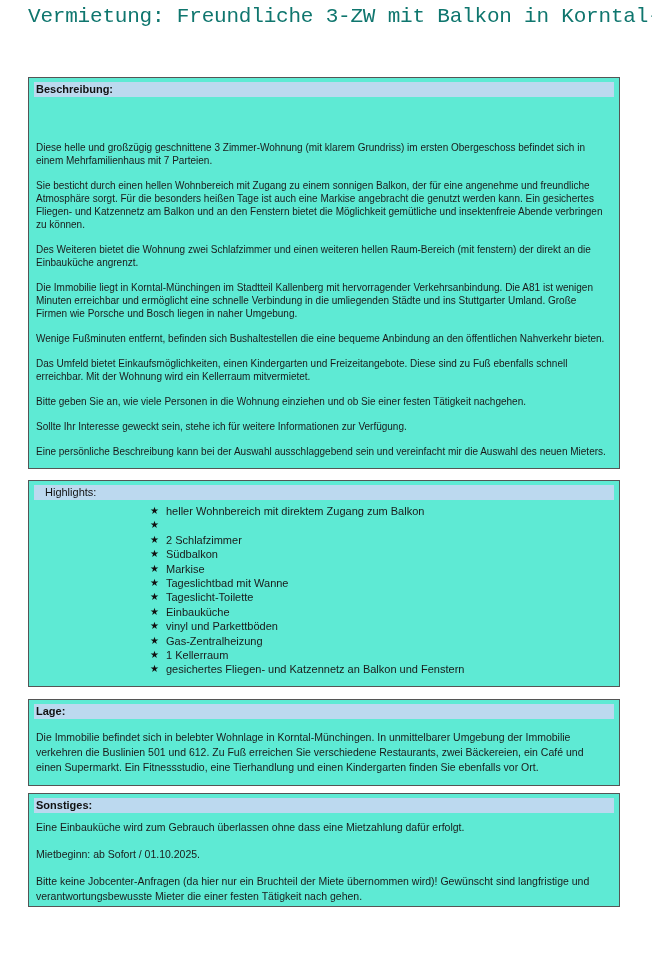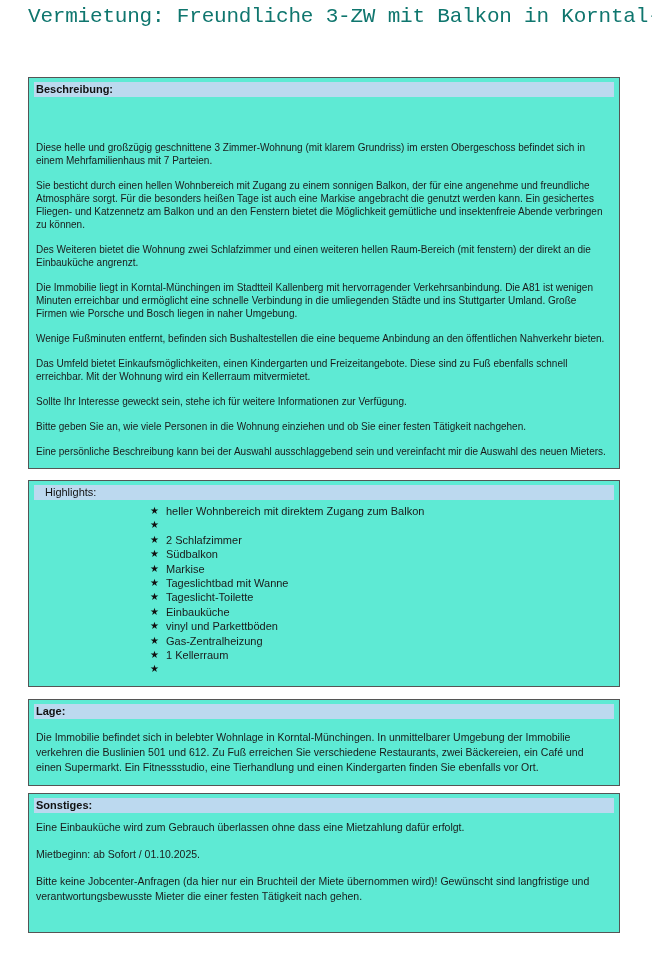--- a/index.html
+++ b/index.html
@@ -57,21 +57,21 @@
     .para:last-child {
       margin-bottom: 0;
     }
     .body-text {
       padding-top: 11px;
     }
     #sec-beschreibung { top: 77px; height: 392px; }
     #sec-beschreibung .body-text { padding-top: 44px; }
     #sec-highlights { top: 480px; height: 207px; }
     #sec-lage { top: 699px; height: 87px; }
-    #sec-sonstiges { top: 793px; height: 140px; }
+    #sec-sonstiges { top: 793px; height: 114px; }
 
     .hl-list {
       list-style: none;
       margin: 4px 0 0 0;
       padding: 0 0 0 116px;
     }
     .hl-item {
       font-size: 11px;
       line-height: 14.4px;
       display: flex;
@@ -95,22 +95,22 @@
 
 <div class="section" id="sec-beschreibung">
   <div class="section-header">Beschreibung:</div>
   <div class="body-text">
     <p class="para">Diese helle und großzügig geschnittene 3 Zimmer-Wohnung (mit klarem Grundriss) im ersten Obergeschoss befindet sich in einem Mehrfamilienhaus mit 7 Parteien.</p>
     <p class="para">Sie besticht durch einen hellen Wohnbereich mit Zugang zu einem sonnigen Balkon, der für eine angenehme und freundliche Atmosphäre sorgt. Für die besonders heißen Tage ist auch eine Markise angebracht die genutzt werden kann. Ein gesichertes Fliegen- und Katzennetz am Balkon und an den Fenstern bietet die Möglichkeit gemütliche und insektenfreie Abende verbringen zu können.</p>
     <p class="para">Des Weiteren bietet die Wohnung zwei Schlafzimmer und einen weiteren hellen Raum-Bereich (mit fenstern) der direkt an die Einbauküche angrenzt.</p>
     <p class="para">Die Immobilie liegt in Korntal-Münchingen im Stadtteil Kallenberg mit hervorragender Verkehrsanbindung. Die A81 ist wenigen Minuten erreichbar und ermöglicht eine schnelle Verbindung in die umliegenden Städte und ins Stuttgarter Umland. Große Firmen wie Porsche und Bosch liegen in naher Umgebung.</p>
     <p class="para">Wenige Fußminuten entfernt, befinden sich Bushaltestellen die eine bequeme Anbindung an den öffentlichen Nahverkehr bieten.</p>
     <p class="para">Das Umfeld bietet Einkaufsmöglichkeiten, einen Kindergarten und Freizeitangebote. Diese sind zu Fuß ebenfalls schnell erreichbar. Mit der Wohnung wird ein Kellerraum mitvermietet.</p>
+    <p class="para">Bitte geben Sie an, wie viele Personen in die Wohnung einziehen und ob Sie einer festen Tätigkeit nachgehen.</p>
     <p class="para">Sollte Ihr Interesse geweckt sein, stehe ich für weitere Informationen zur Verfügung.</p>
-    <p class="para">Bitte geben Sie an, wie viele Personen in die Wohnung einziehen und ob Sie einer festen Tätigkeit nachgehen.</p>
     <p class="para">Eine persönliche Beschreibung kann bei der Auswahl ausschlaggebend sein und vereinfacht mir die Auswahl des neuen Mieters.</p>
   </div>
 </div>
 
 <div class="section" id="sec-highlights">
   <div class="section-header normal">Highlights:</div>
   <ul class="hl-list">
     <li class="hl-item">
         <span class="star">★</span>
         <span>heller Wohnbereich mit direktem Zugang zum Balkon</span>
@@ -149,20 +149,21 @@
     <li class="hl-item">
         <span class="star">★</span>
         <span>Gas-Zentralheizung</span>
       </li>
     <li class="hl-item">
         <span class="star">★</span>
         <span>1 Kellerraum</span>
       </li>
     <li class="hl-item">
         <span class="star">★</span>
+        <span>gesichertes Fliegen- und Katzennetz an Balkon und Fenstern</span>
       </li>
   </ul>
 </div>
 
 <div class="section" id="sec-lage">
   <div class="section-header">Lage:</div>
   <div class="body-text">
     <p class="para">Die Immobilie befindet sich in belebter Wohnlage in Korntal-Münchingen. In unmittelbarer Umgebung der Immobilie verkehren die Buslinien 501 und 612. Zu Fuß erreichen Sie verschiedene Restaurants, zwei Bäckereien, ein Café und einen Supermarkt. Ein Fitnessstudio, eine Tierhandlung und einen Kindergarten finden Sie ebenfalls vor Ort.</p>
   </div>
 </div>

